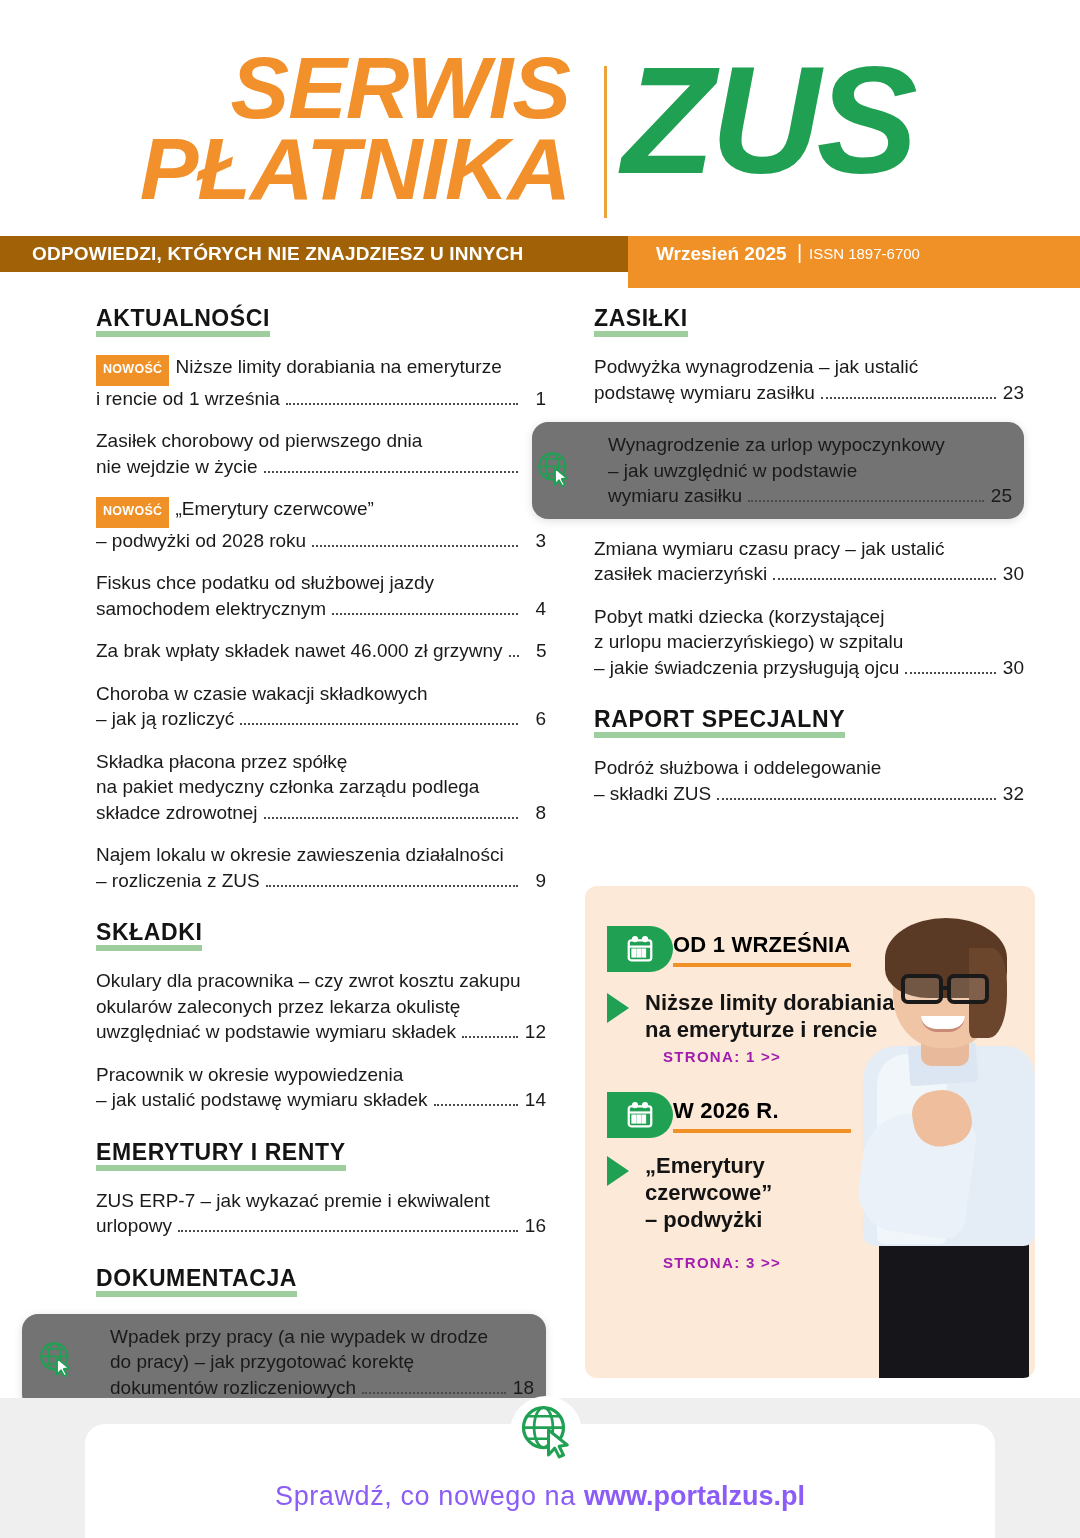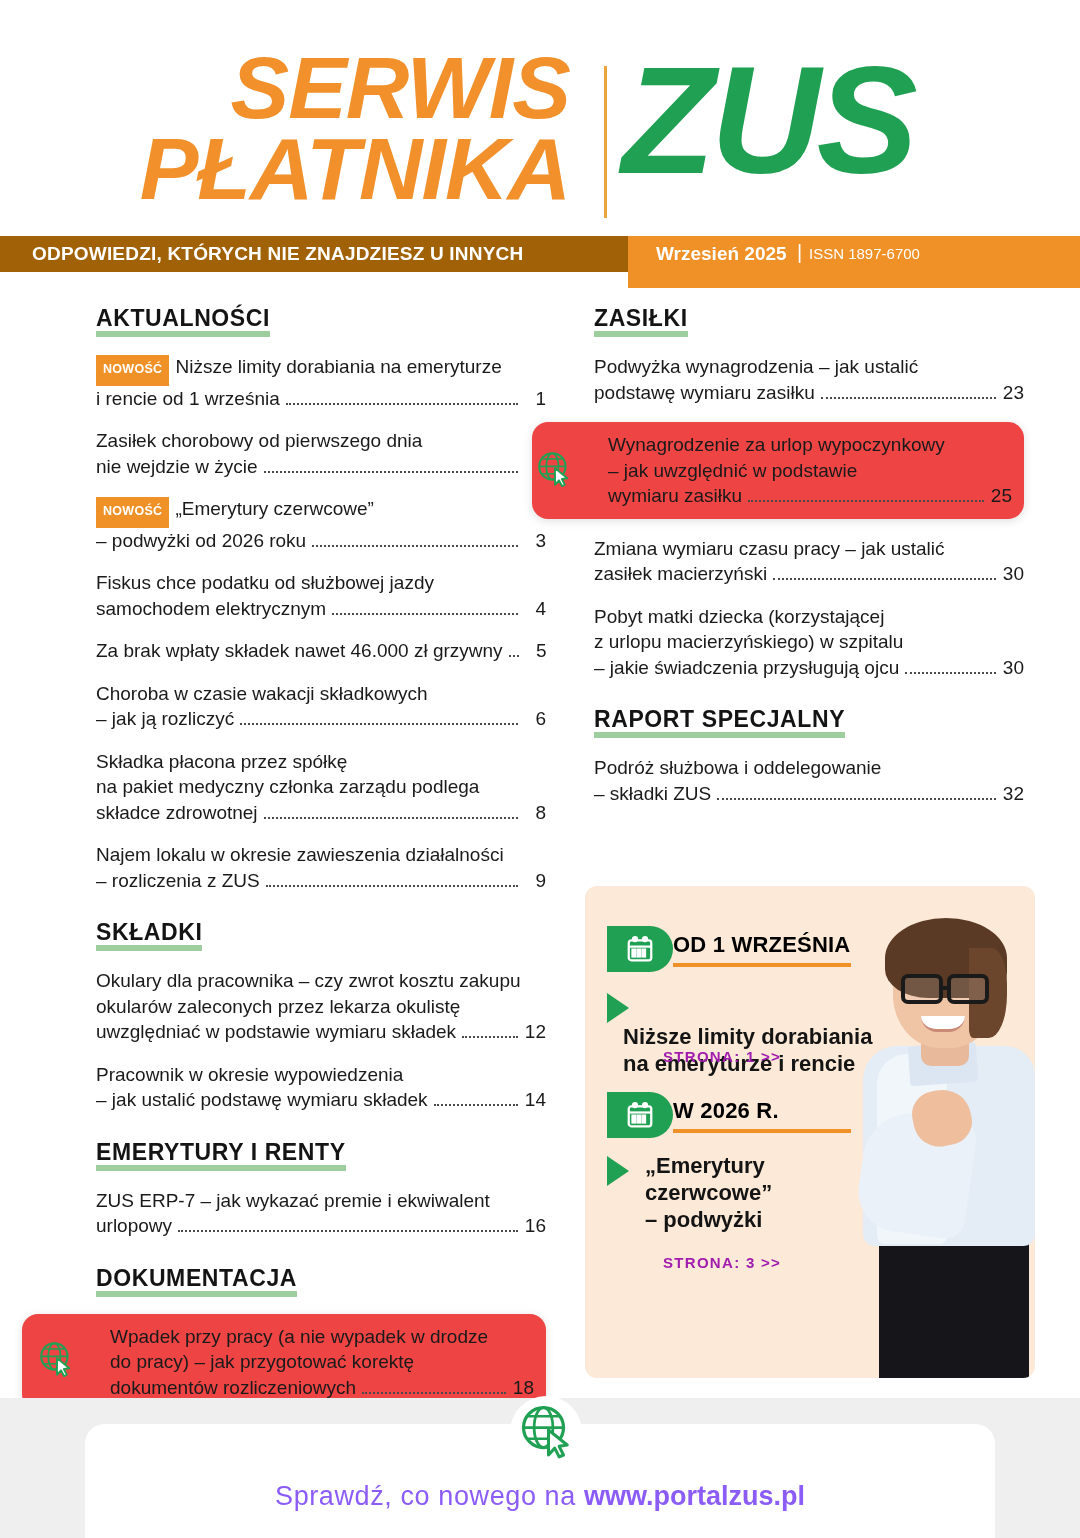--- a/index.html
+++ b/index.html
@@ -72,21 +72,21 @@
   .pg{flex:0 0 auto;font-size:19px;color:#1a1a1a;min-width:22px;text-align:right;}
 
   .badge{
     display:inline-block;background:#EF9126;color:#fff;font-weight:800;
     font-size:12.5px;letter-spacing:.3px;padding:2.5px 7px 3px 7px;
     vertical-align:2px;margin-right:6px;
   }
 
   
   .hl{
-    background:#ef4444;border-radius:16px;
+    background:#737373;border-radius:16px;
     box-shadow:0 2px 10px rgba(0,0,0,.13);
     padding:10px 12px 10px 14px;
   }
   .hl-left{margin-left:-74px;padding-left:88px;}
   .hl-right{margin-left:-62px;padding-left:76px;}
   .globe{
     position:absolute;width:42px;height:42px;
   }
   .globe-left{left:14px;top:24px;}
   .globe-right{left:2px;top:26px;}
@@ -110,21 +110,21 @@
   .kick2{left:22px;top:206px;}
   .kick1 .kick-label{width:178px;}
   .kick2 .kick-label{width:178px;}
 
   .bullet{position:absolute;display:flex;}
   .tri{
     width:0;height:0;border-top:15px solid transparent;border-bottom:15px solid transparent;
     border-left:22px solid #20A053;margin-top:4px;flex:0 0 auto;
   }
   .btxt{margin-left:16px;font-weight:800;font-size:22px;line-height:27px;color:#141414;}
-  .bullet1{left:22px;top:103px;flex-direction:column;}
+  .bullet1{left:22px;top:103px;}
   .bullet2{left:22px;top:266px;}
   .strona{
     position:absolute;font-weight:800;font-size:15px;color:#a21caf;letter-spacing:1.3px;
   }
   .strona1{left:78px;top:162px;}
   .strona2{left:78px;top:368px;}
 
   
   .photo{position:absolute;left:232px;top:18px;width:218px;height:474px;overflow:hidden;}
   .ph-skirt{position:absolute;left:62px;top:320px;width:150px;height:160px;background:#16161a;border-radius:6px 6px 0 0;}
@@ -205,21 +205,21 @@
             <span class="dots"></span>
             <span class="pg">2</span>
           </div>
         </div>
         <div class="entry">
           <div class="entry-line">
             <span class="badge">NOWOŚĆ</span>
             <span class="etxt">„Emerytury czerwcowe”</span>
           </div>
           <div class="entry-line">
-            <span class="etxt">– podwyżki od 2026 roku</span>
+            <span class="etxt">– podwyżki od 2028 roku</span>
             <span class="dots"></span>
             <span class="pg">3</span>
           </div>
         </div>
         <div class="entry">
           <div class="entry-line">
             <span class="etxt">Fiskus chce podatku od służbowej jazdy</span>
           </div>
           <div class="entry-line">
             <span class="etxt">samochodem elektrycznym</span>

